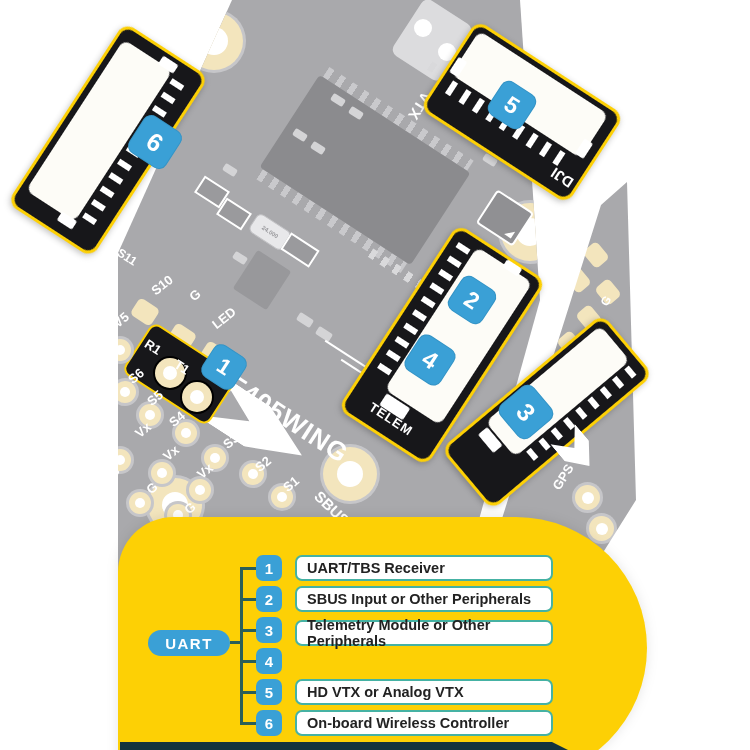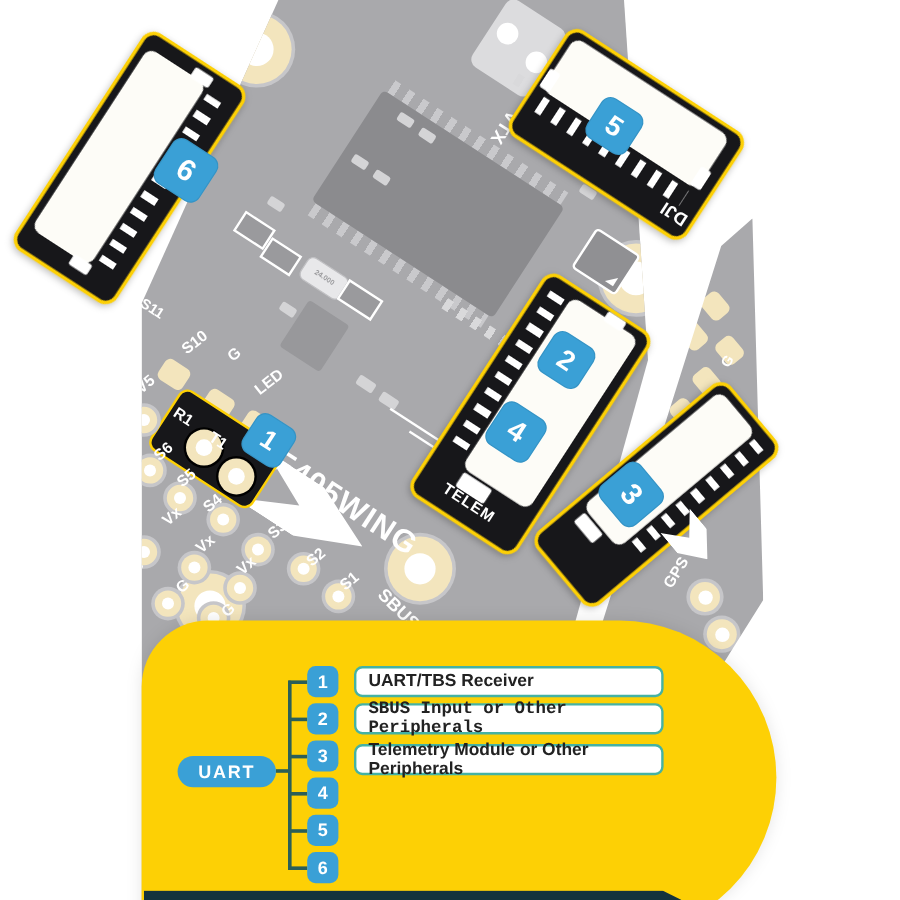--- a/index.html
+++ b/index.html
@@ -231,32 +231,38 @@
 
   <div class="legend-badge" style="top:555px;">
       <span>1</span>
     </div>
   <div class="legend-box" style="top:555px;">
       <span>UART/TBS Receiver</span>
     </div>
   <div class="legend-badge" style="top:586px;">
       <span>2</span>
     </div>
-  <div class="legend-box" style="top:586px;font-family:Liberation Mono, monospace;">
+  <div class="legend-box" style="top:586px;">
       <span>SBUS Input or Other Peripherals</span>
     </div>
   <div class="legend-badge" style="top:617px;">
       <span>3</span>
     </div>
   <div class="legend-badge" style="top:648px;">
       <span>4</span>
     </div>
   <div class="legend-box" style="top:620px;">
       <span>Telemetry Module or Other Peripherals</span>
     </div>
   <div class="legend-badge" style="top:679px;">
       <span>5</span>
     </div>
+  <div class="legend-box" style="top:679px;">
+      <span>HD VTX or Analog VTX</span>
+    </div>
   <div class="legend-badge" style="top:710px;">
       <span>6</span>
     </div>
+  <div class="legend-box" style="top:710px;">
+      <span>On-board Wireless Controller</span>
+    </div>
 
 </div>
 
 </body></html>

